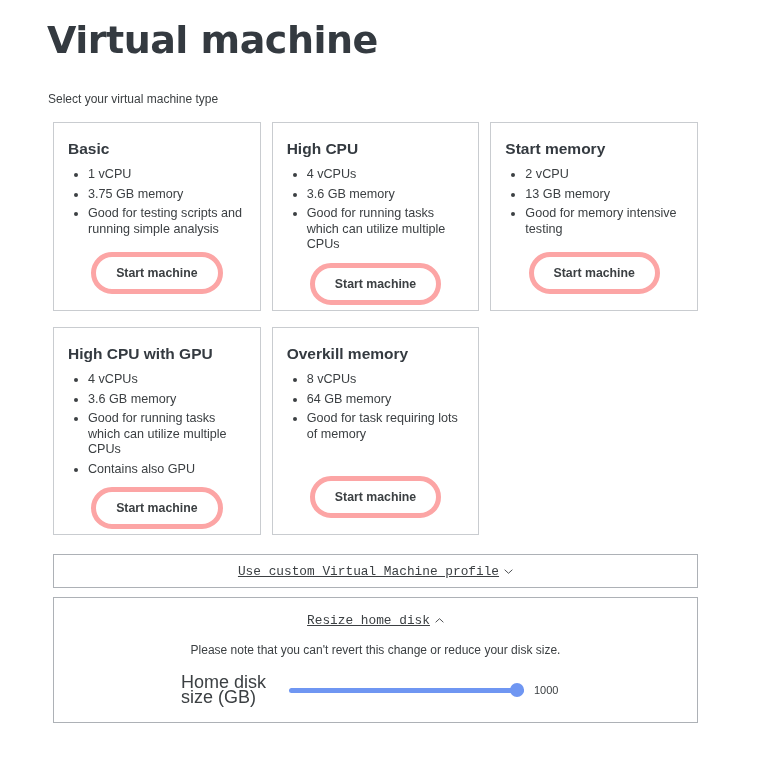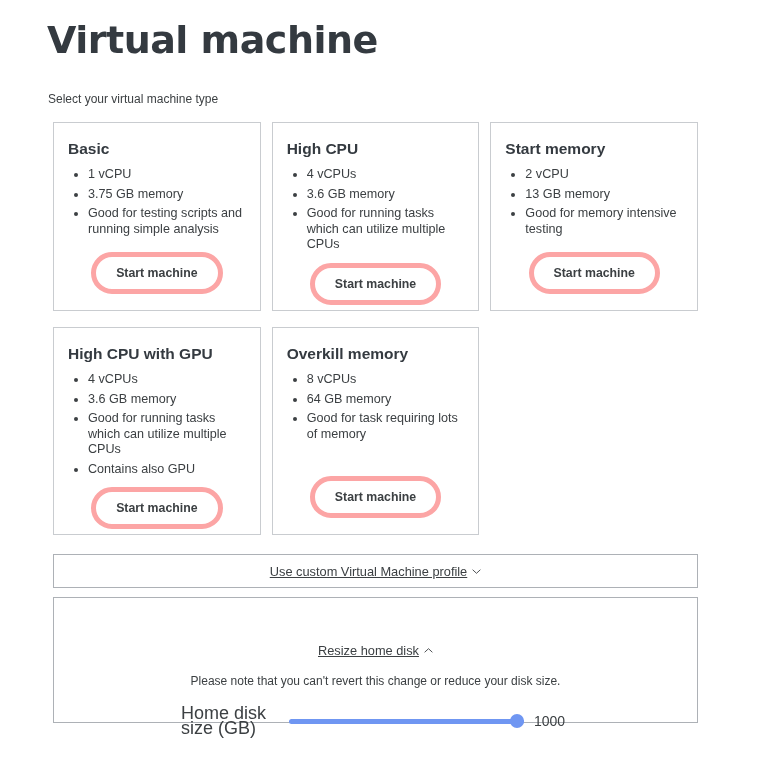--- a/index.html
+++ b/index.html
@@ -131,35 +131,35 @@
   }
   .expander-toggle {
     display: inline-flex;
     align-items: center;
     gap: 5px;
     font-size: 12.8px;
     color: #3c4043;
     cursor: pointer;
     background: none;
     border: none;
-    font-family: Liberation Sans, sans-serif;
+    font-family: Liberation Mono, monospace;
     padding: 0;
   }
   .expander-toggle .label {
     text-decoration: underline;
   }
   .chev {
     display: inline-block;
     width: 9px;
     height: 9px;
     position: relative;
   }
   .chev svg { display: block; }
 
-  .panel-center { text-align: center; margin-top: 31px; }
+  .panel-center { text-align: center; }
 
   .note {
     text-align: center;
     font-size: 12px;
     color: #3c4043;
     margin: 15px 0 0 0;
   }
 
   
   .slider-row {
@@ -192,21 +192,21 @@
   .slider-thumb {
     position: absolute;
     right: 0;
     width: 14px;
     height: 14px;
     border-radius: 50%;
     background: #6f96f2;
   }
   .slider-value {
     margin-left: 10px;
-    font-size: 14px;
+    font-size: 11px;
     color: #3c4043;
   }
 </style>
 </head>
 <body>
 
 <div class="page">
 
   <h1 class="page-title">Virtual machine</h1>
   <div class="page-subtitle">Select your virtual machine type</div>

